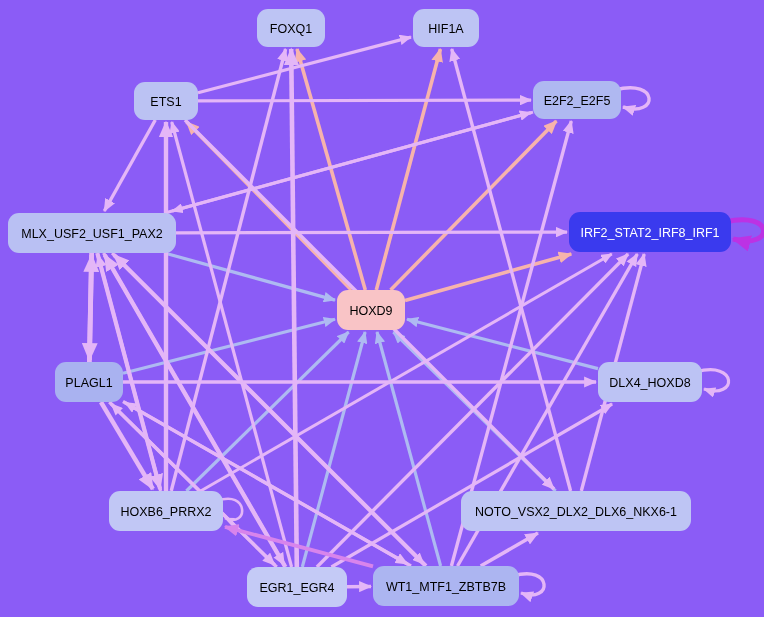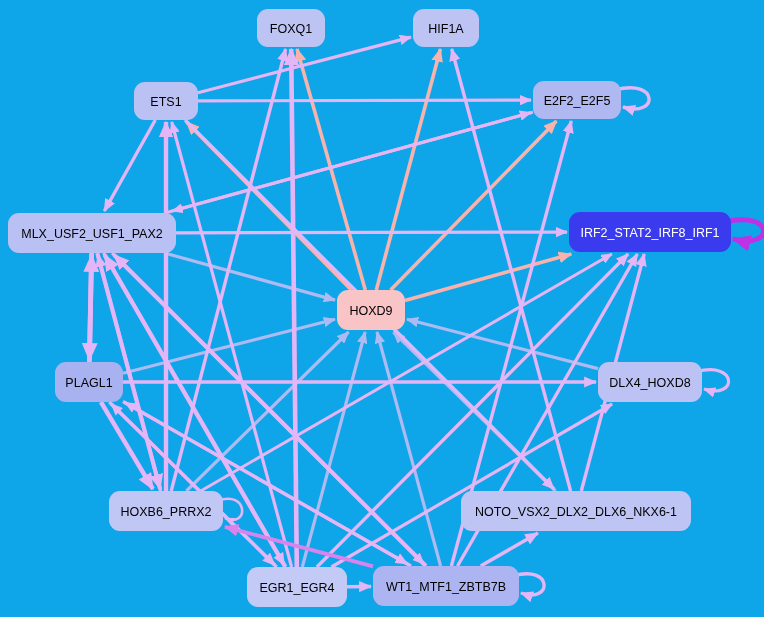--- a/index.html
+++ b/index.html
@@ -1,19 +1,19 @@
 <!DOCTYPE html>
 <html><head>
 <meta charset="utf-8">
 <style>
   html,body{margin:0;padding:0;background:#ffffff;}
   .canvas{
     position:relative;
     width:764px;height:617px;
-    background:#0ea5e9;
+    background:#8b5cf6;
     overflow:hidden;
     font-family:"Liberation Sans", sans-serif;
   }
   svg{display:block;}
   g[data-interactable="true"]{cursor:pointer;}
   text.node-label{
     font-family:"Liberation Sans", sans-serif;
     pointer-events:none;
   }
 </style>

